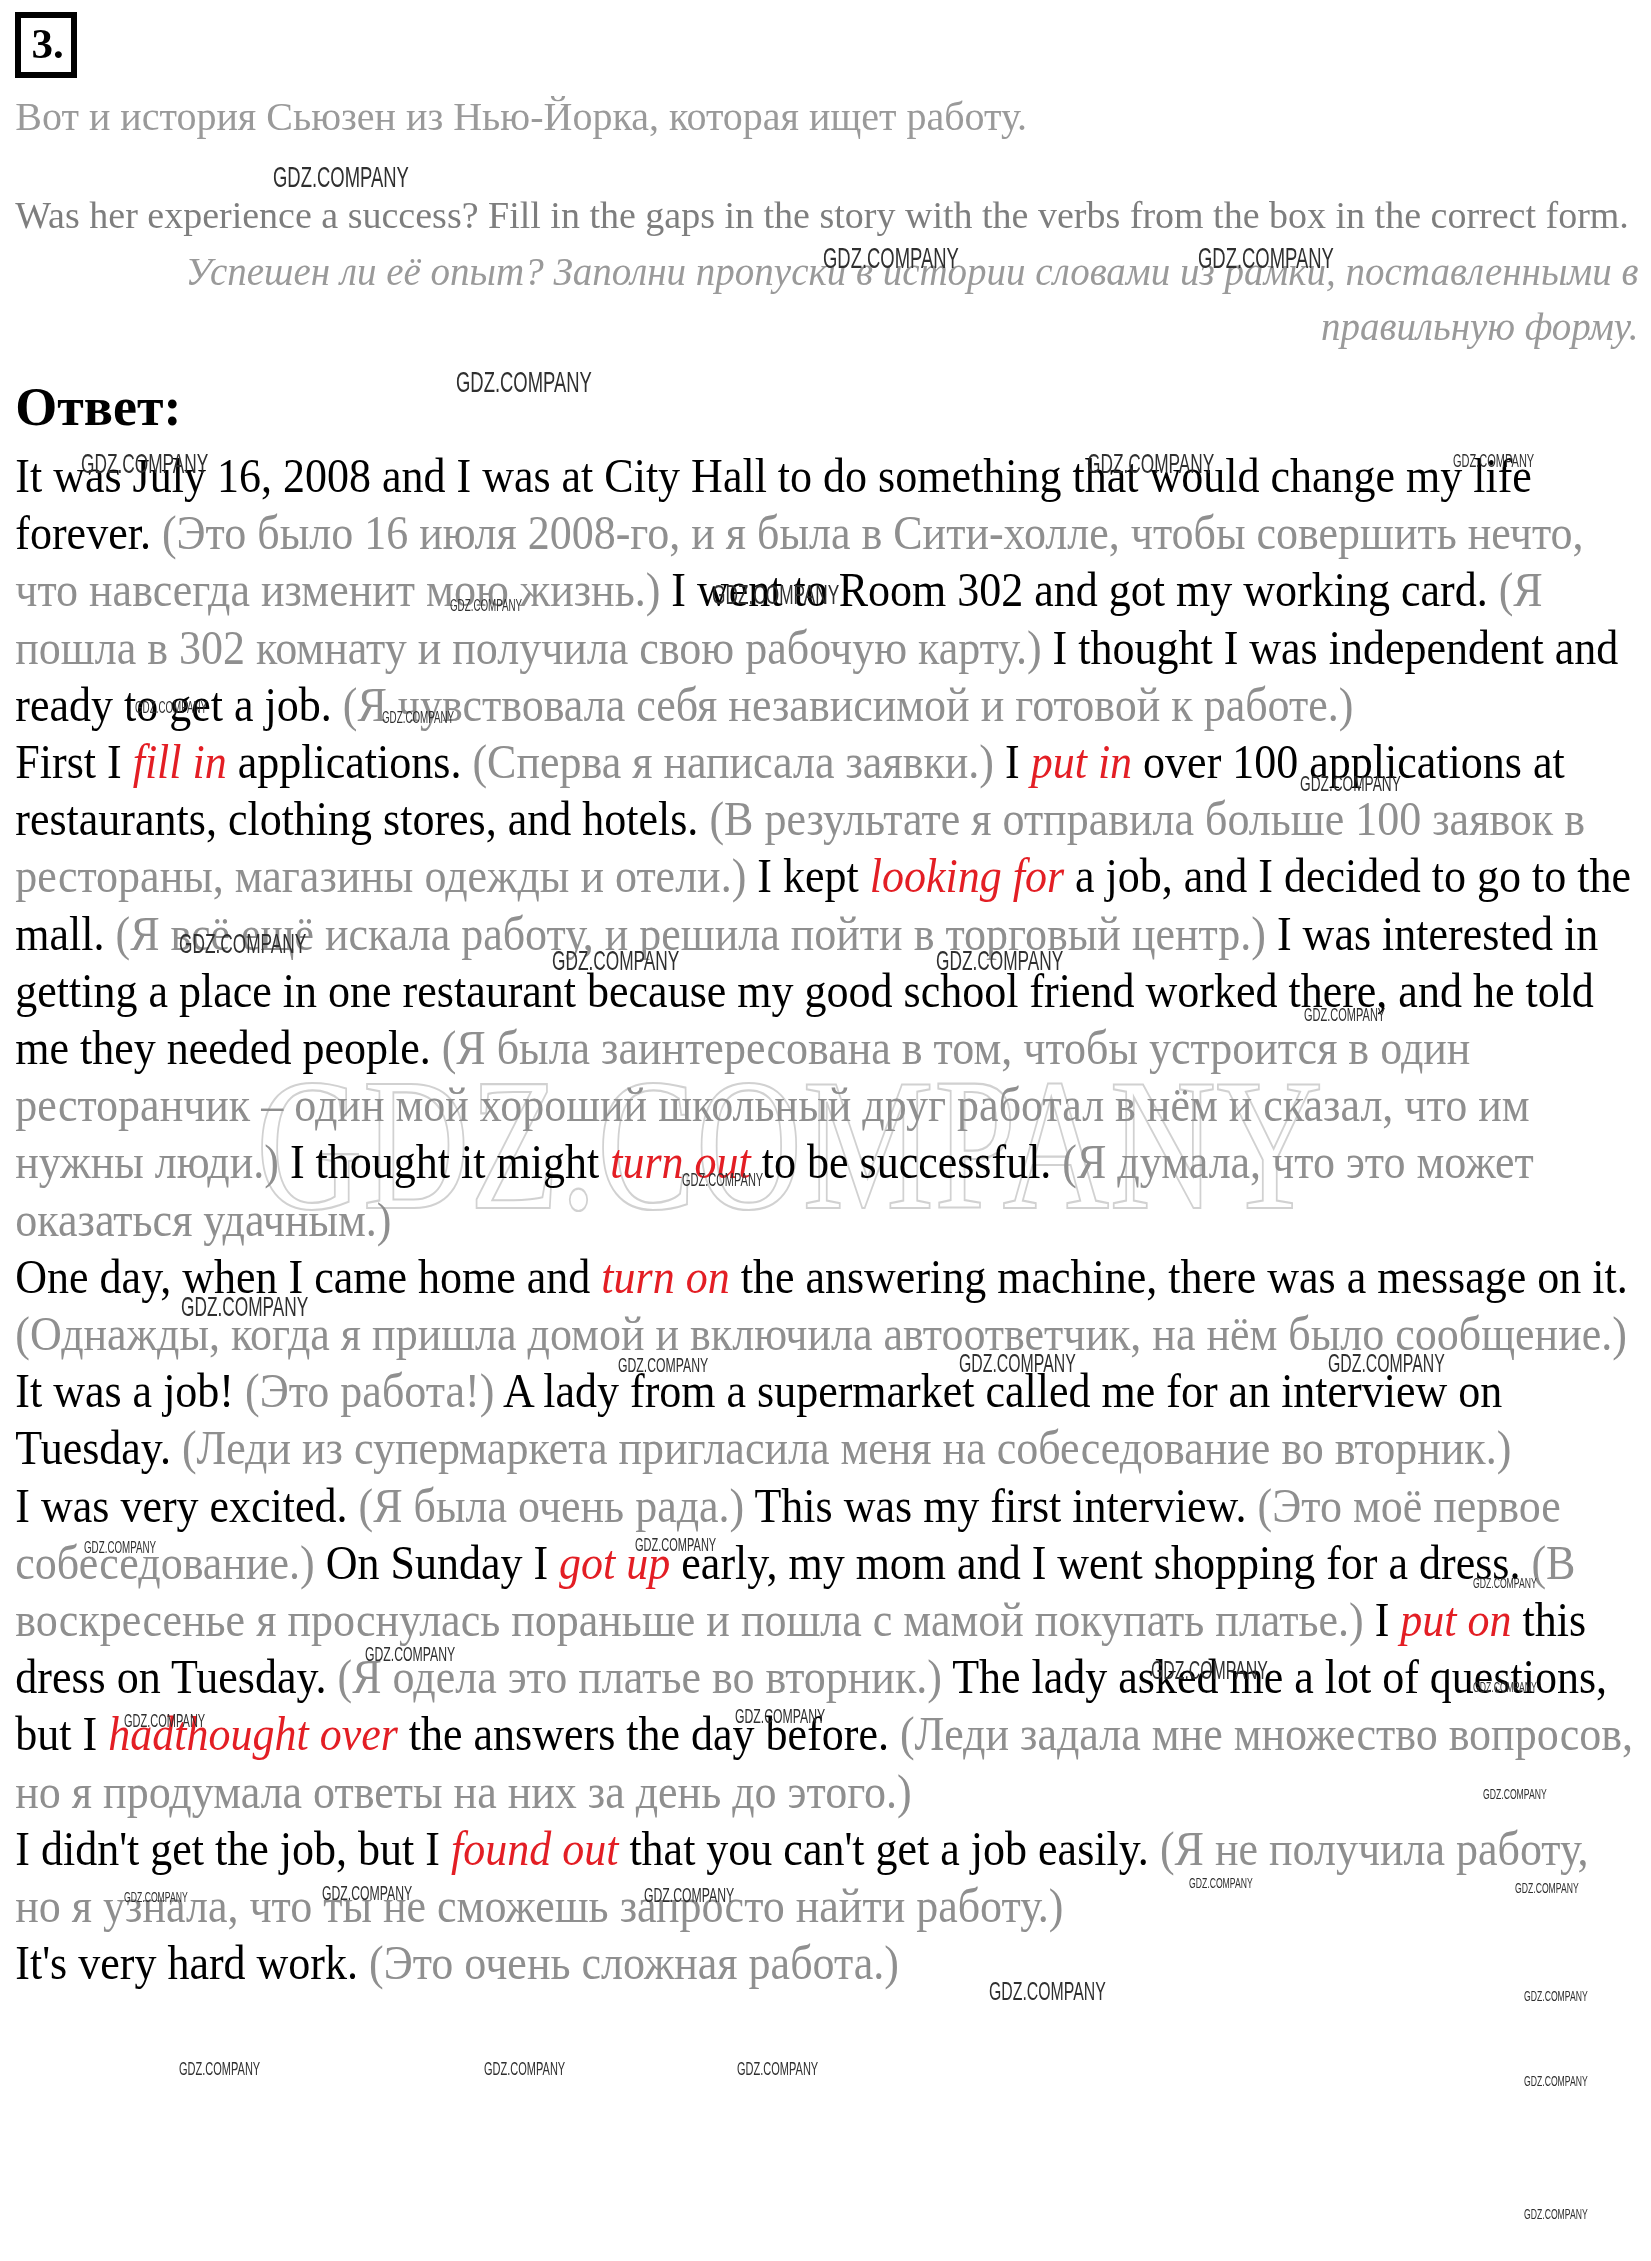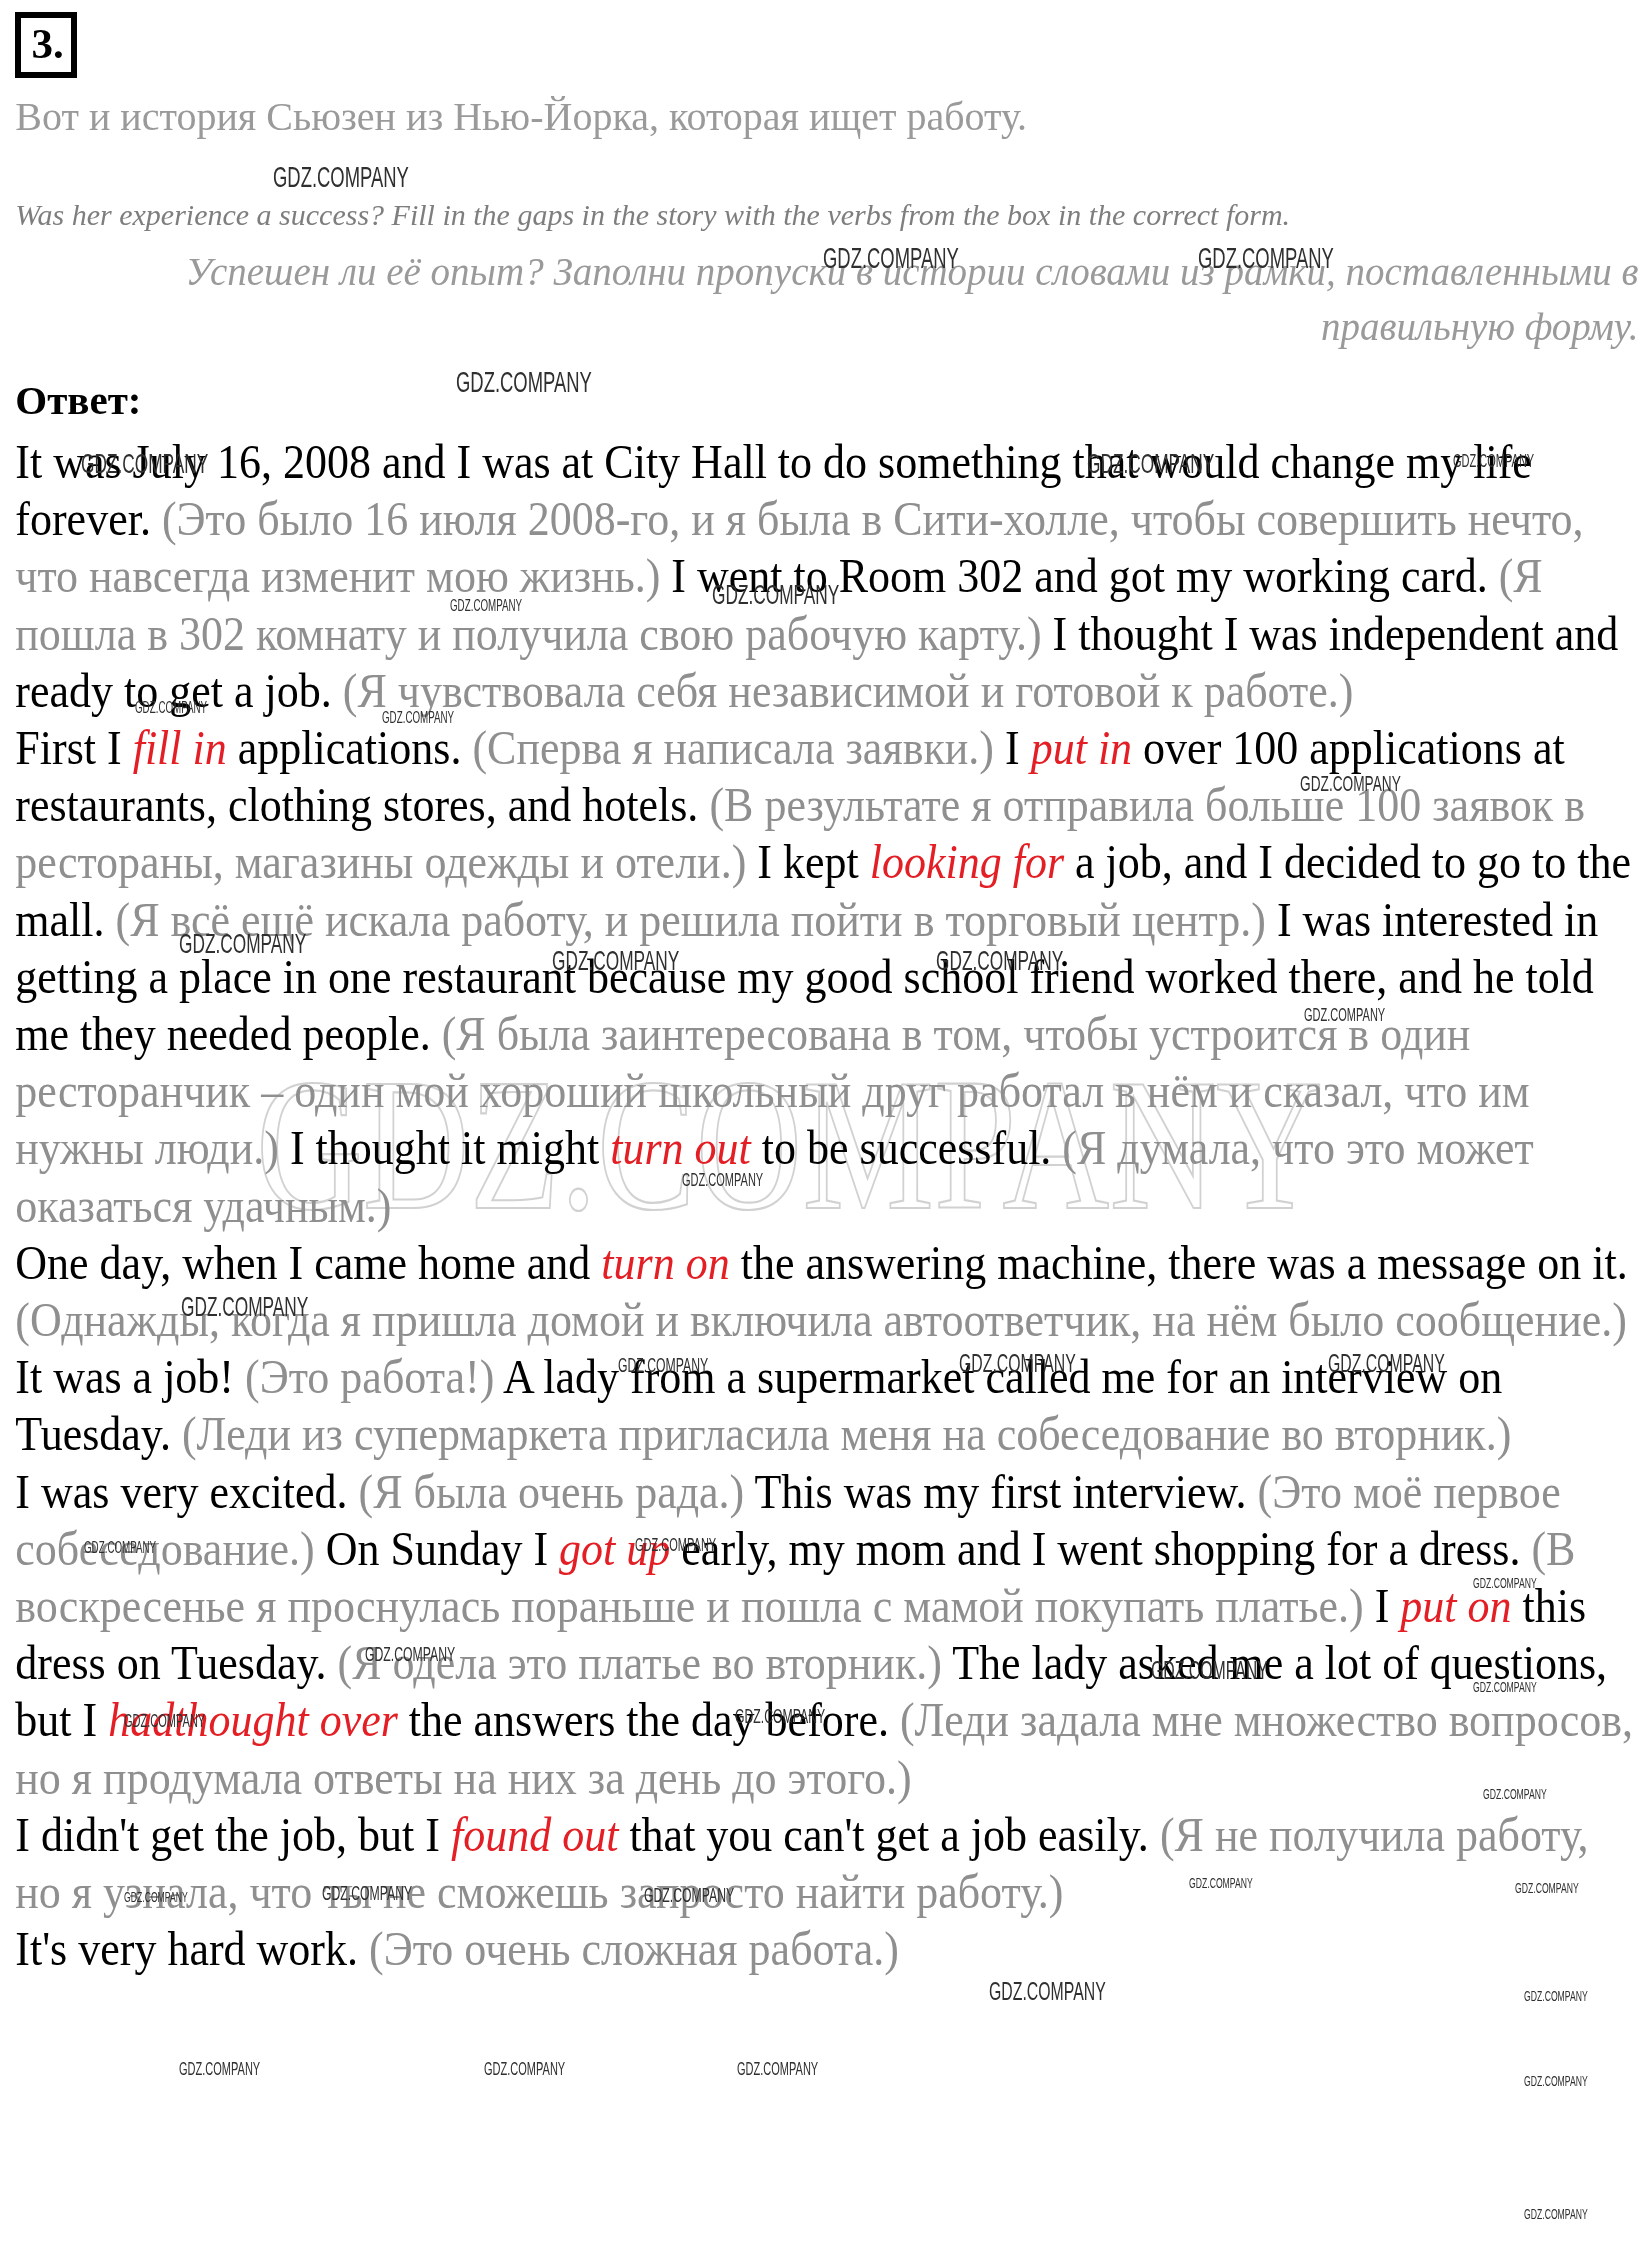--- a/index.html
+++ b/index.html
@@ -18,23 +18,23 @@
     border:6px solid #000;
     font-weight:bold;
     font-size:43px;
     line-height:1.05;
     padding:2.6px 6.8px 6px 10.2px;
     color:#000;
     flex:0 0 auto;
   }
   .intro-en { color:#7e7e7e; font-size:37px; padding-top:8.5px; }
   .intro-ru { color:#9a9a9a; font-size:40px; margin-top:15.3px; }
-  .task-en  { color:#7e7e7e; font-size:30px; line-height:54px; margin-top:48px; max-width:1624px;font-style:italic; }
+  .task-en  { color:#7e7e7e; font-size:38px; line-height:54px; margin-top:48px; max-width:1624px; }
   .task-ru  { color:#9a9a9a; font-style:italic; font-size:39px; line-height:55px; margin-top:2px; max-width:1624px;text-align:right; }
-  .answer-label { color:#000; font-weight:bold; font-size:41px; margin-top:22px; }
+  .answer-label { color:#000; font-weight:bold; font-size:54px; margin-top:22px; }
   
   .story {
     position:relative;
     padding:8.5px 12px 0 15.3px;
     font-size:44px;
     line-height:52px;
     transform:scale(1,1.1);
     transform-origin:0 0;
     max-width:1628px;
     z-index:2;

